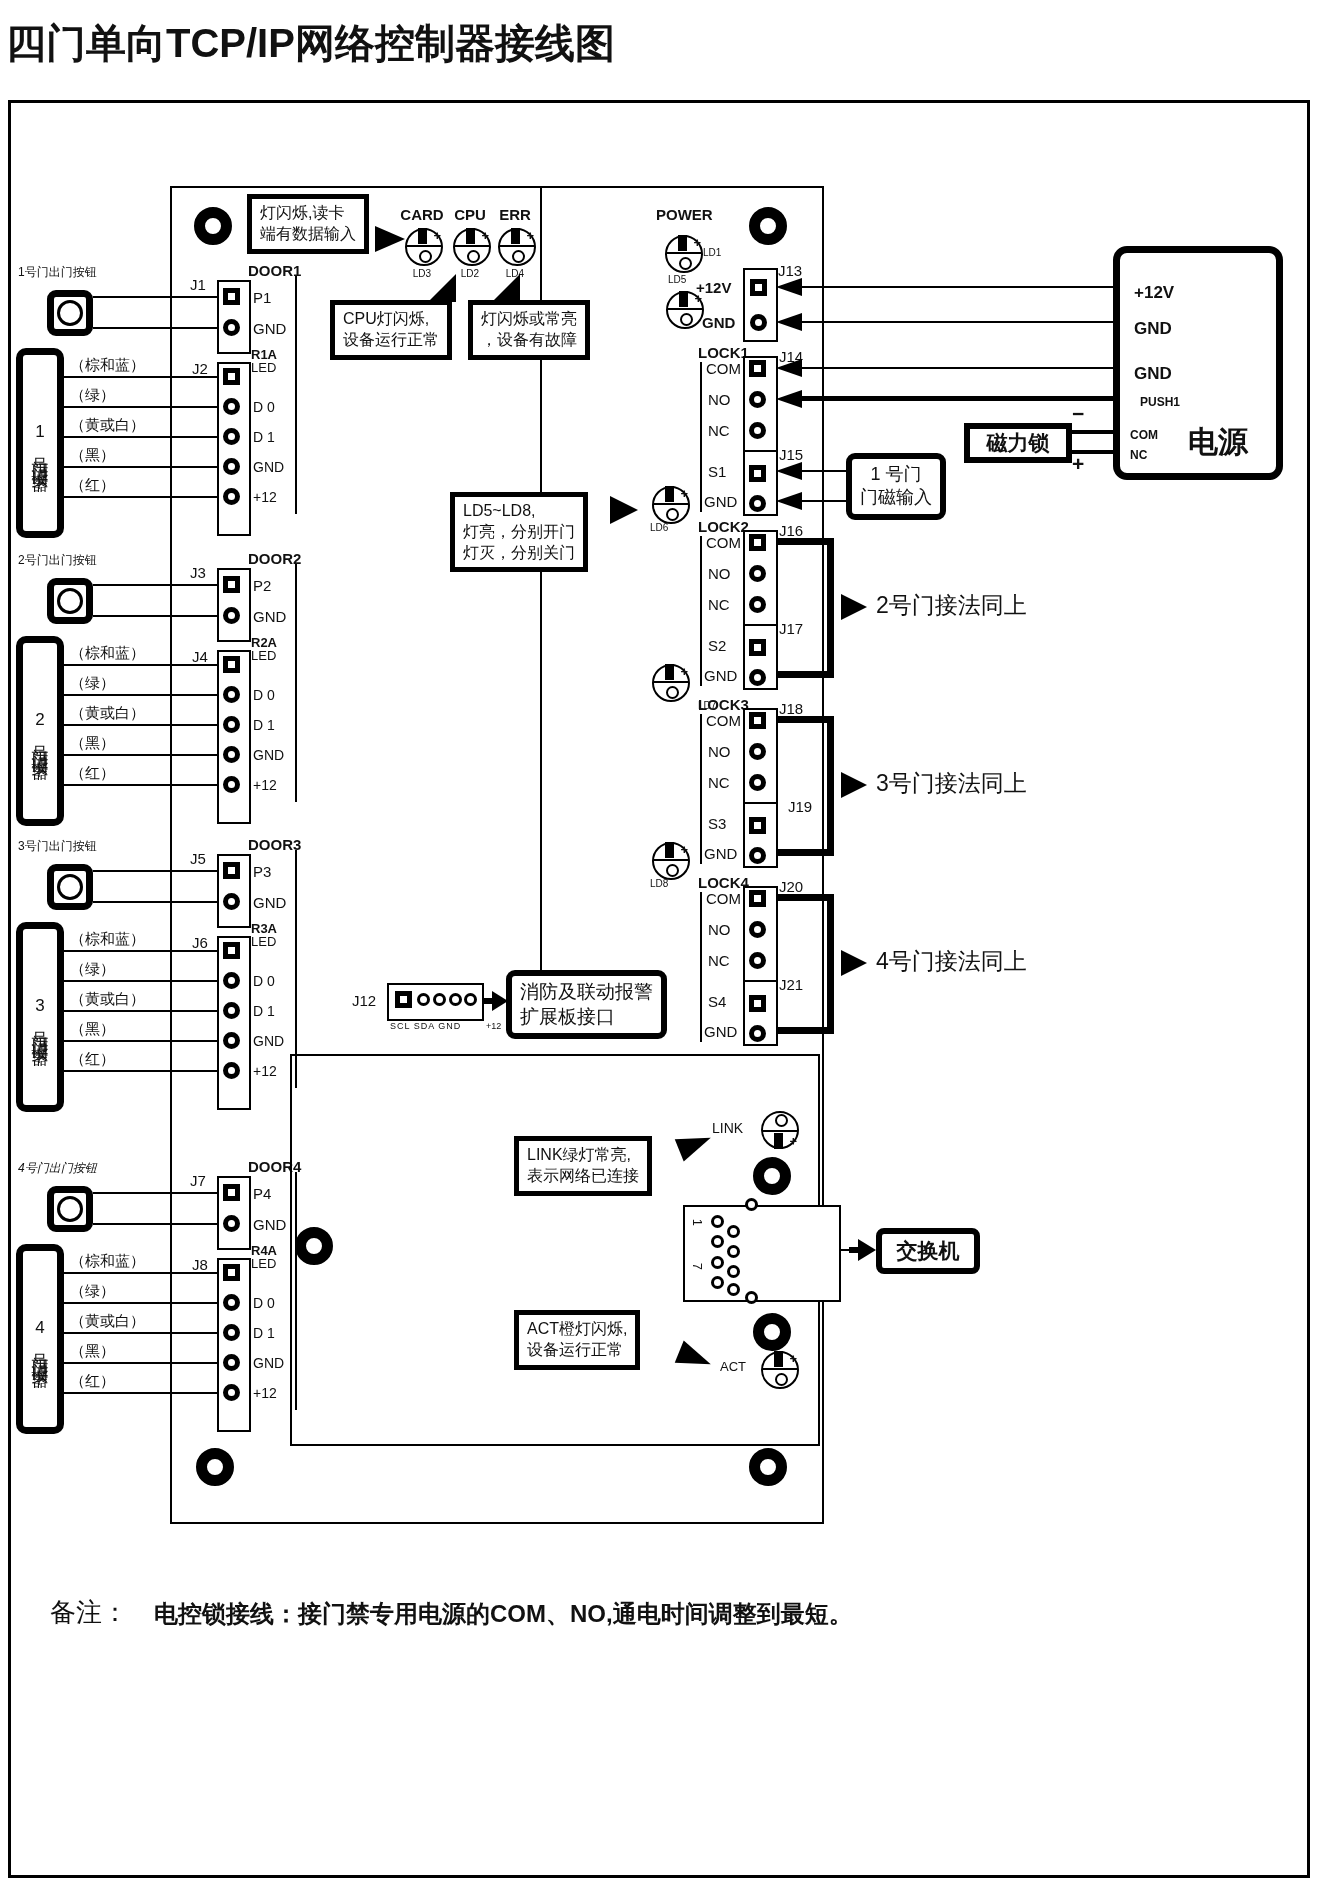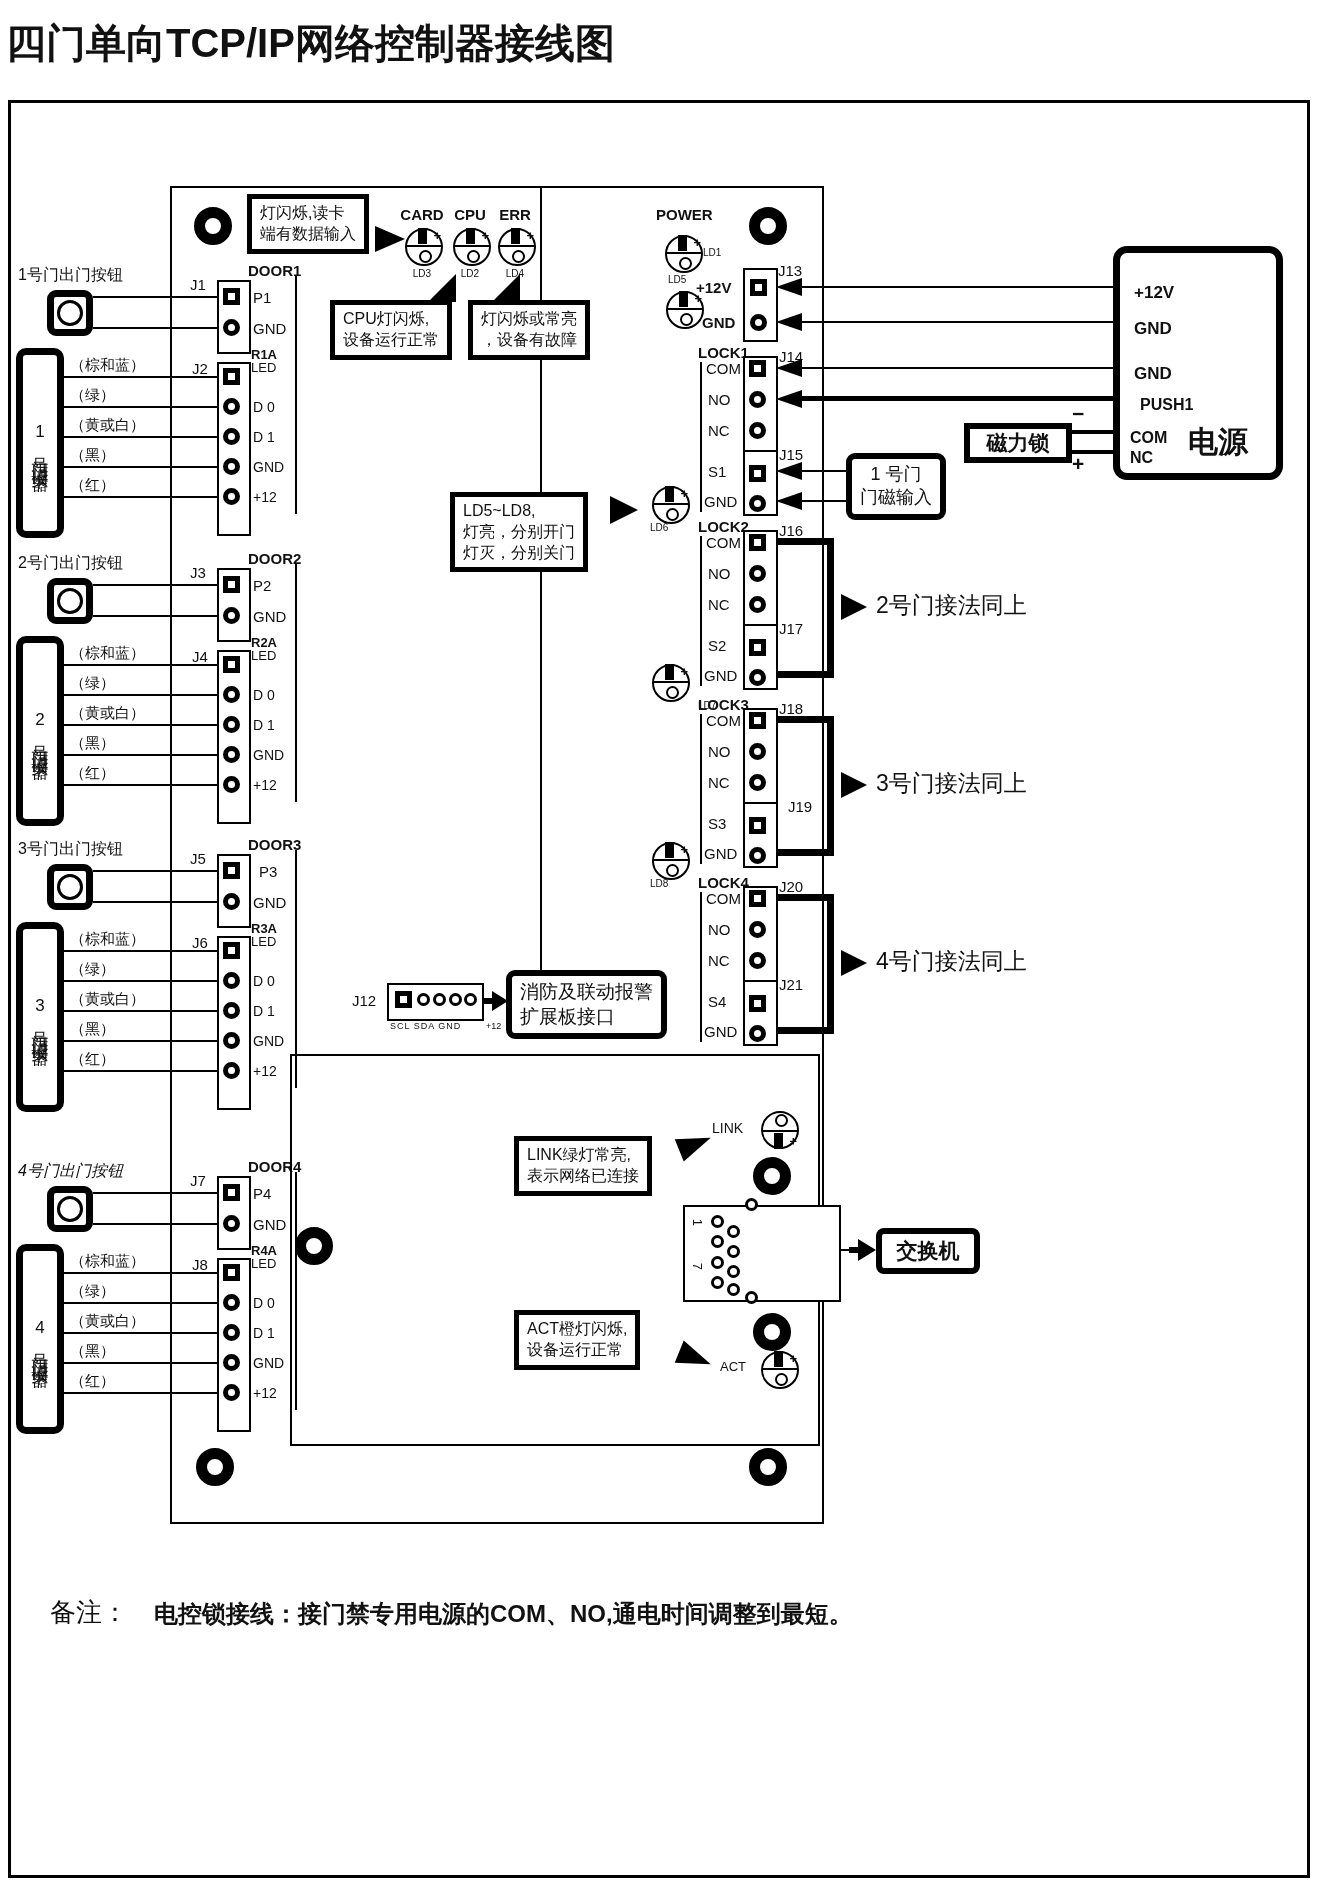--- a/index.html
+++ b/index.html
@@ -2,21 +2,21 @@
 <html><head>
 <meta charset="utf-8">
 <style>
   html,body{margin:0;padding:0;background:#fff;}
   #stage{position:relative;width:1318px;height:1889px;background:#fff;
          font-family:"Liberation Sans","DejaVu Sans",sans-serif;color:#111;overflow:hidden;}
   .t{position:absolute;white-space:nowrap;line-height:1.15;}
   .b{font-weight:bold;}
   .center{text-align:center;}
   .f9{font-size:9px}.f10{font-size:10px}.f13{font-size:13px}.f14{font-size:14px}
-  .f15{font-size:15px}.f16{font-size:16px}.f17{font-size:17px}.f21{font-size:21px}.f23{font-size:23px}.f24{font-size:24px}
+  .f15{font-size:15px}.f16{font-size:12px}.f17{font-size:17px}.f21{font-size:21px}.f23{font-size:23px}.f24{font-size:24px}
   .f26{font-size:26px}.f30{font-size:30px}
   .hw,.vw{position:absolute;background:#000;z-index:1;}
   .hw{height:2px}.hw4{height:4px}.hw5{height:5px}
   .vw{width:2px}
   .frame{position:absolute;border:3px solid #000;background:transparent;}
   .boardrect{position:absolute;border:2px solid #000;background:transparent;}
   .conn{position:absolute;border:2px solid #000;background:#fff;z-index:2;}
   .pin-sq{position:absolute;width:17px;height:17px;background:#000;}
   .pin-sq::after{content:"";position:absolute;left:5px;top:5px;width:7px;height:7px;background:#fff;}
   .pin-rd{position:absolute;width:17px;height:17px;border:5px solid #000;border-radius:50%;background:#fff;box-sizing:border-box;}
@@ -403,21 +403,21 @@
     <div class="pushbtn" style="left:39px;top:28px;"></div>
     <div class="hw" style="left:85px;top:34px;width:126px;"></div>
     <div class="hw" style="left:85px;top:65px;width:126px;"></div>
     <div class="t f15" style="left:182px;top:14px;">J5</div>
     <div class="t f15 b" style="left:240px;top:0px;">DOOR3</div>
     <div class="vw" style="left:287px;top:14px;height:238px;"></div>
     <div class="conn" style="left:209px;top:18px;width:30px;height:70px;">
       <span class="pin-sq" style="left:4px;top:6px;"></span>
       <span class="pin-rd" style="left:4px;top:37px;"></span>
     </div>
-    <div class="t f15" style="left:251px;top:27px;">P3</div>
+    <div class="t f15" style="left:245px;top:27px;">P3</div>
     <div class="t f15" style="left:245px;top:58px;">GND</div>
 
     <div class="reader" style="left:8px;top:86px;height:176px;">
       <span>3号门进门读卡器</span>
     </div>
 
     <div class="hw" style="left:56px;top:114px;width:153px;"></div>
     <div class="hw" style="left:56px;top:144px;width:153px;"></div>
     <div class="hw" style="left:56px;top:174px;width:153px;"></div>
     <div class="hw" style="left:56px;top:204px;width:153px;"></div>

